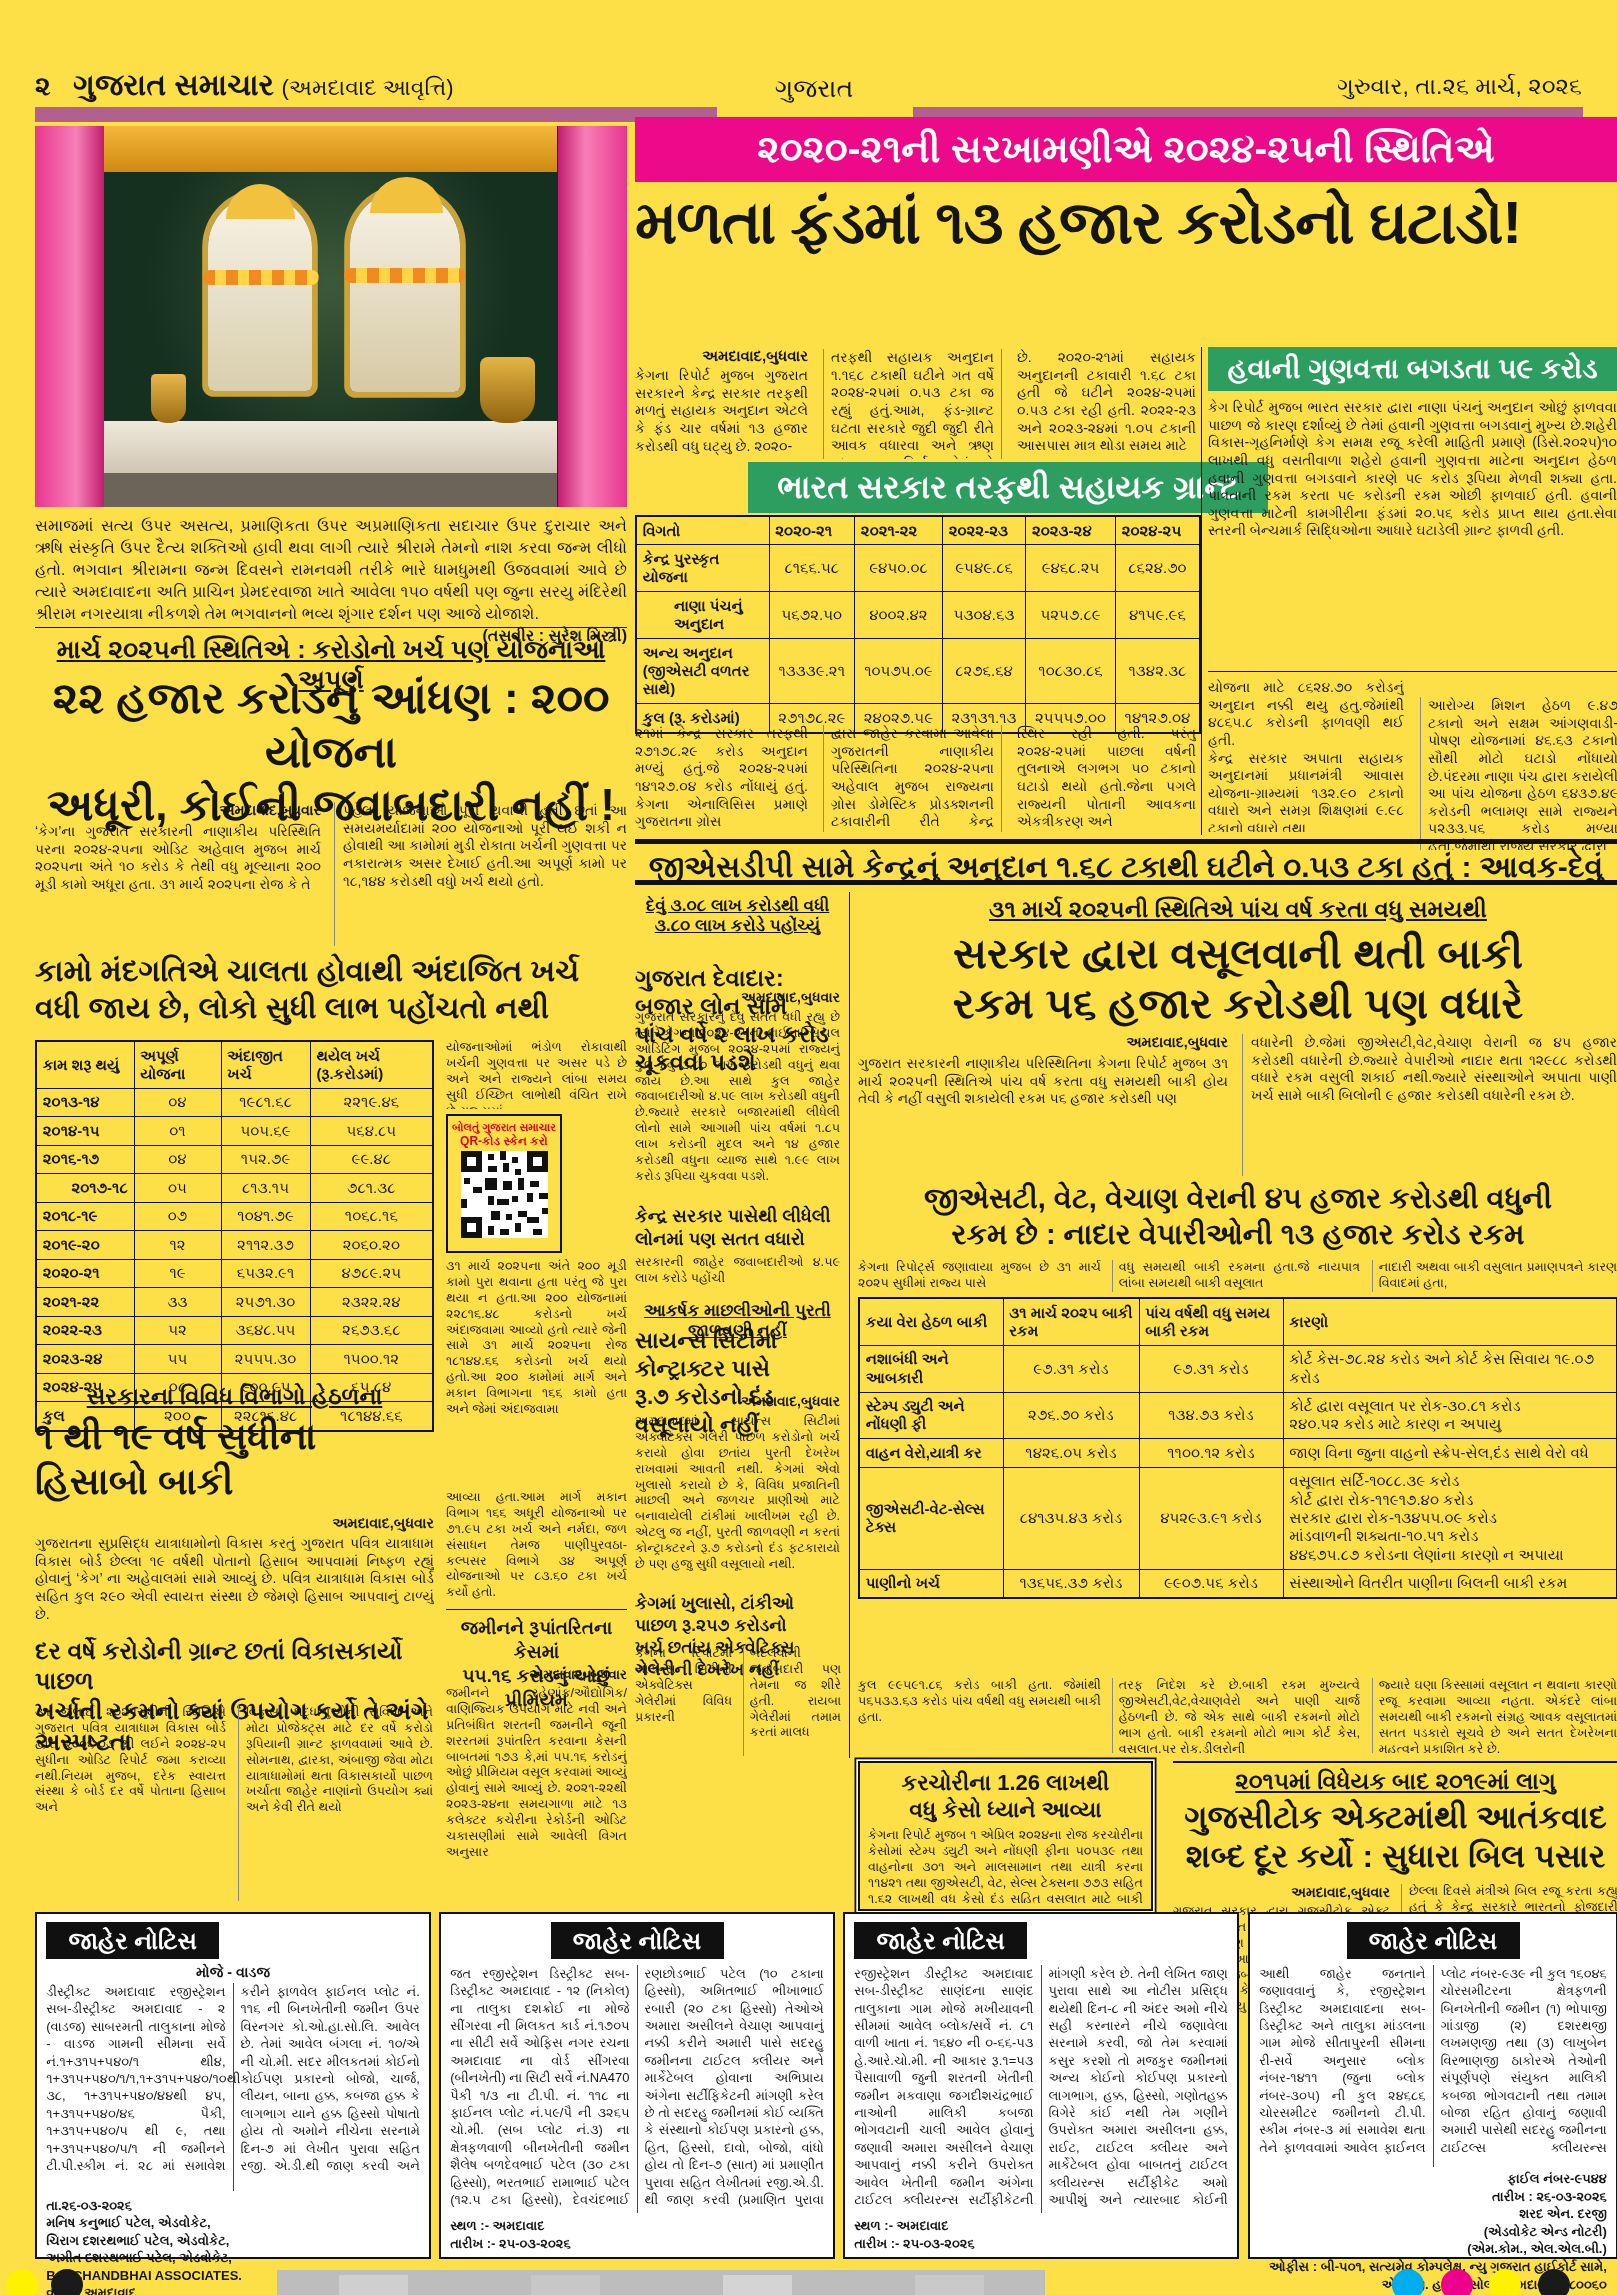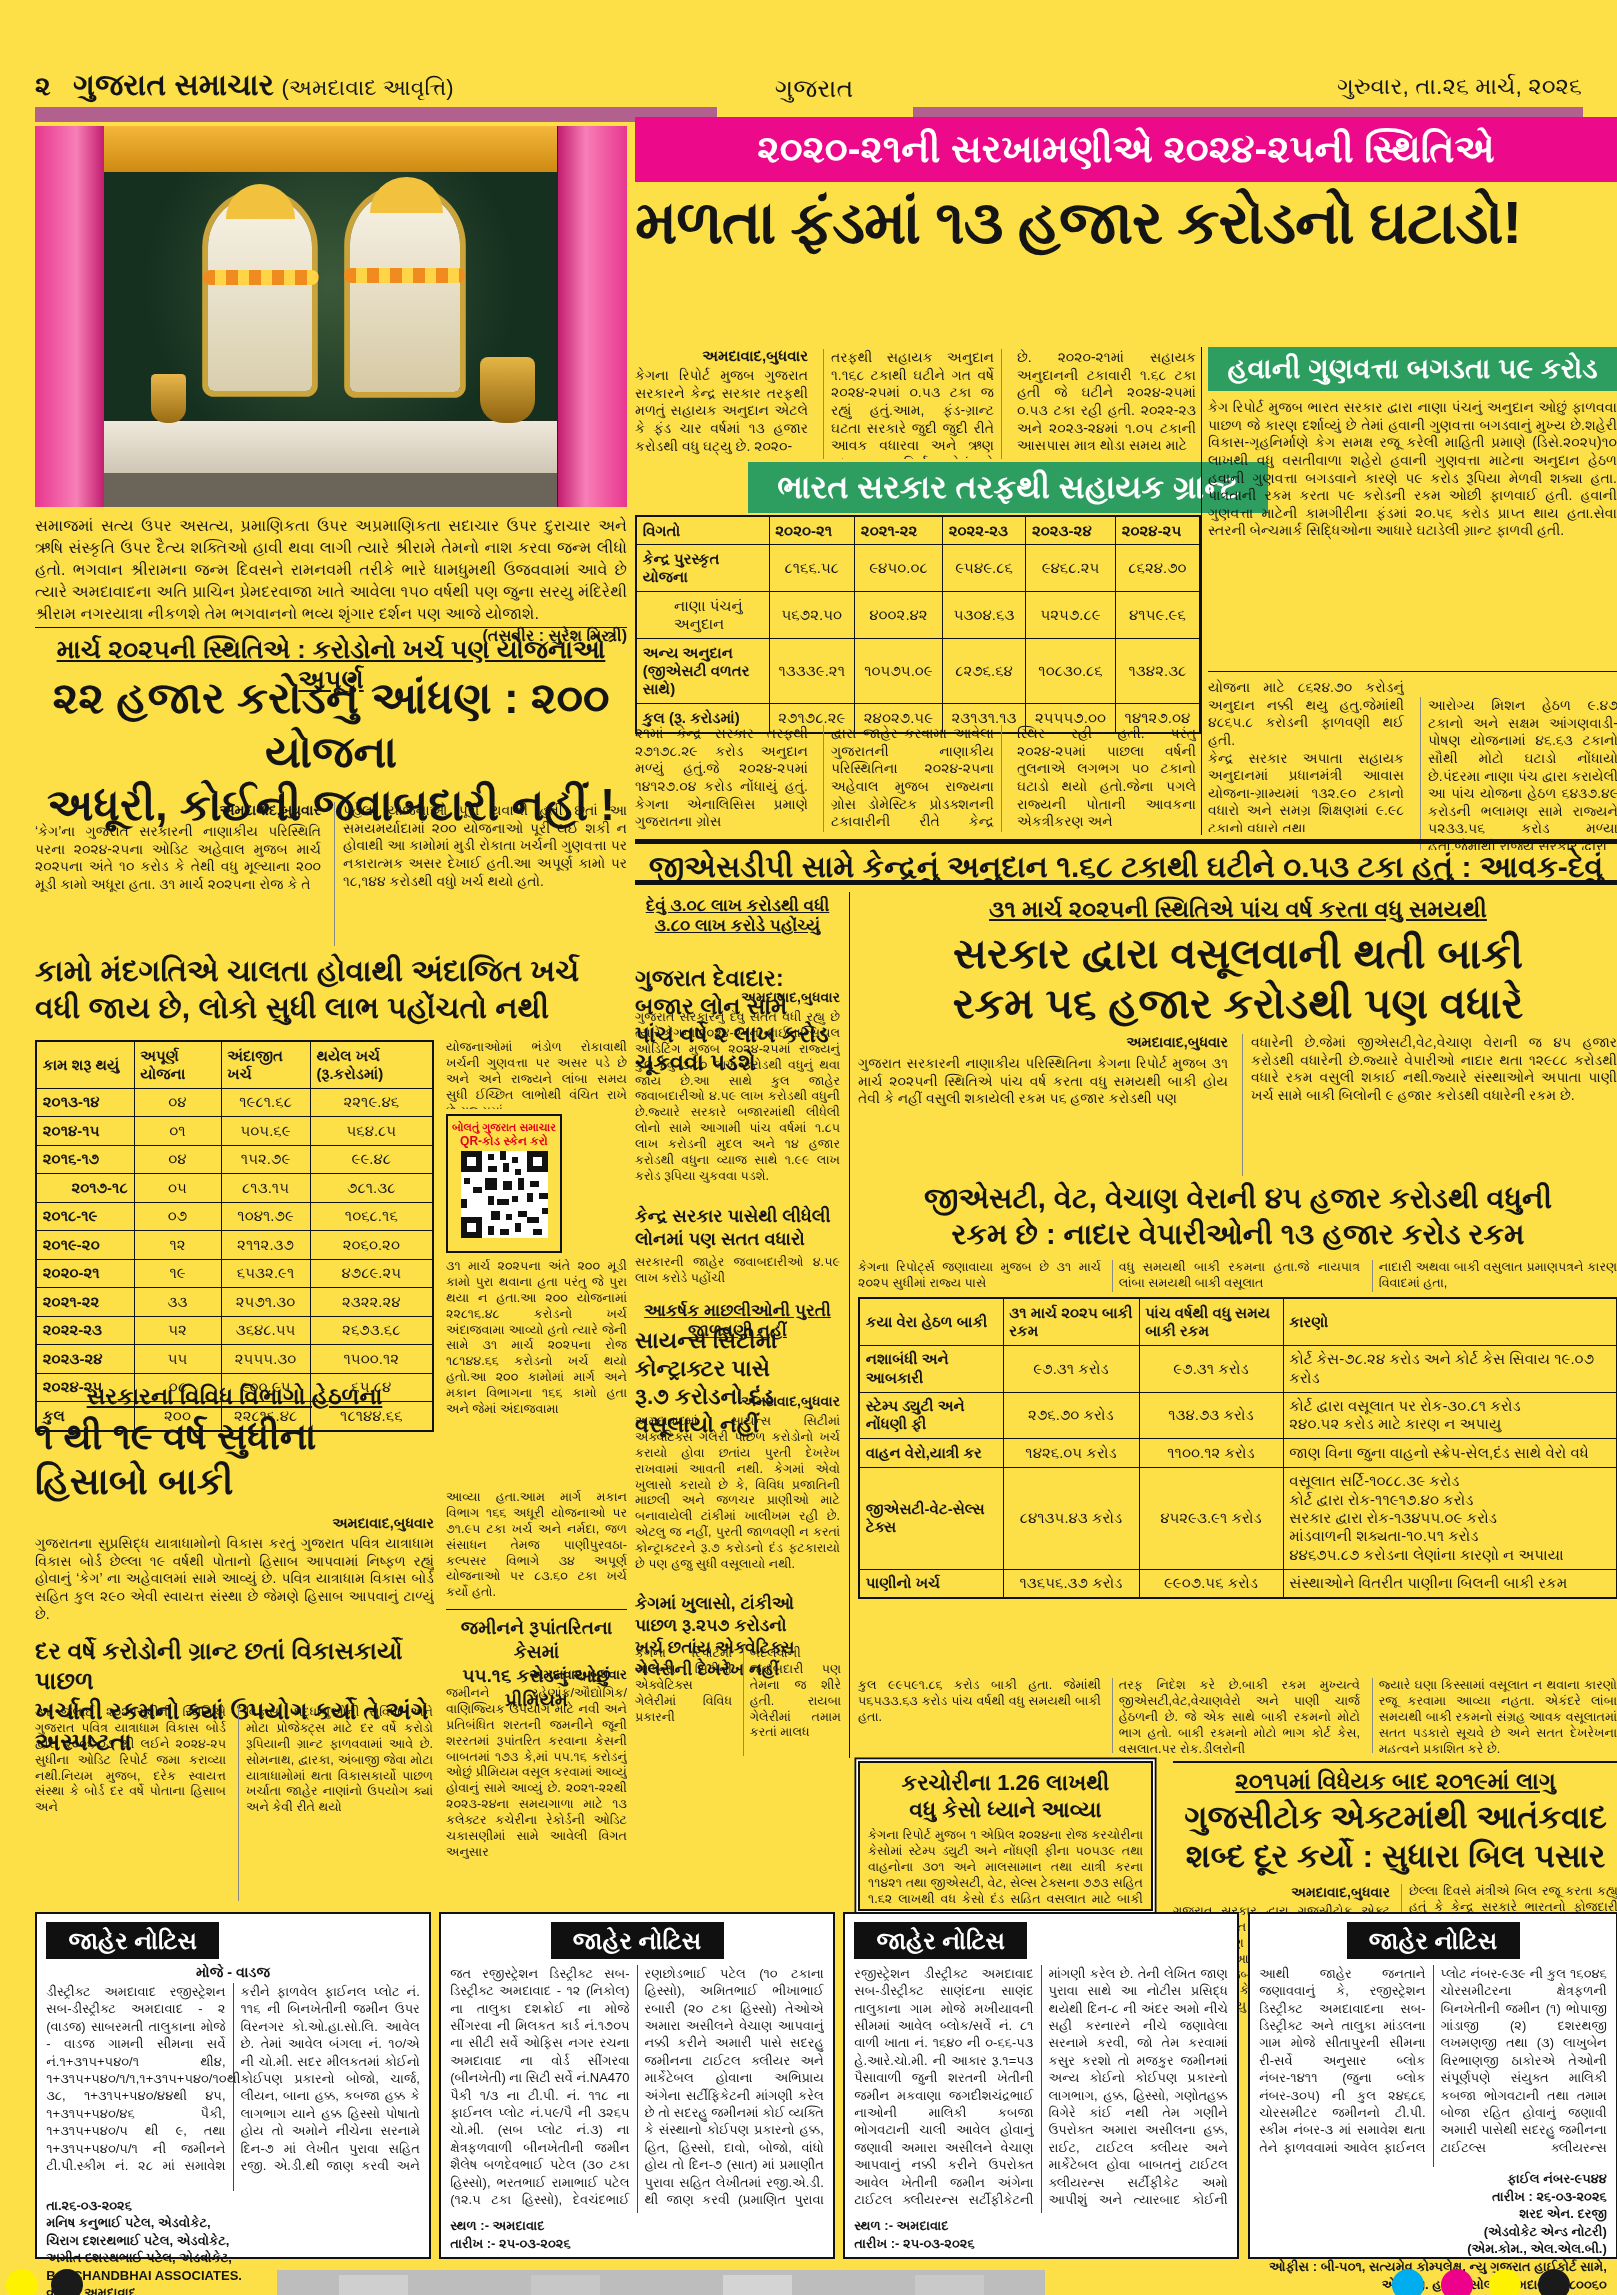--- a/index.html
+++ b/index.html
@@ -108,21 +108,21 @@
       <tbody>
           <tr>
             <td style="font-weight: bold;">કેન્દ્ર પુરસ્કૃત યોજના</td>
             <td class="num">૮૧૬૬.૫૮</td>
             <td class="num">૯૪૫૦.૦૮</td>
             <td class="num">૯૫૪૯.૮૬</td>
             <td class="num">૯૪૬૮.૨૫</td>
             <td class="num">૮૬૨૪.૭૦</td>
           </tr>
           <tr>
-            <td style="font-weight: normal; padding-left: 37px;">નાણા પંચનું અનુદાન</td>
+            <td style="font-weight: bold; padding-left: 37px;">નાણા પંચનું અનુદાન</td>
             <td class="num">૫૬૭૨.૫૦</td>
             <td class="num">૪૦૦૨.૪૨</td>
             <td class="num">૫૩૦૪.૬૩</td>
             <td class="num">૫૨૫૭.૮૯</td>
             <td class="num">૪૧૫૯.૯૬</td>
           </tr>
           <tr>
             <td style="font-weight: bold;">અન્ય અનુદાન (જીએસટી વળતર સાથે)</td>
             <td class="num">૧૩૩૩૯.૨૧</td>
             <td class="num">૧૦૫૭૫.૦૯</td>

